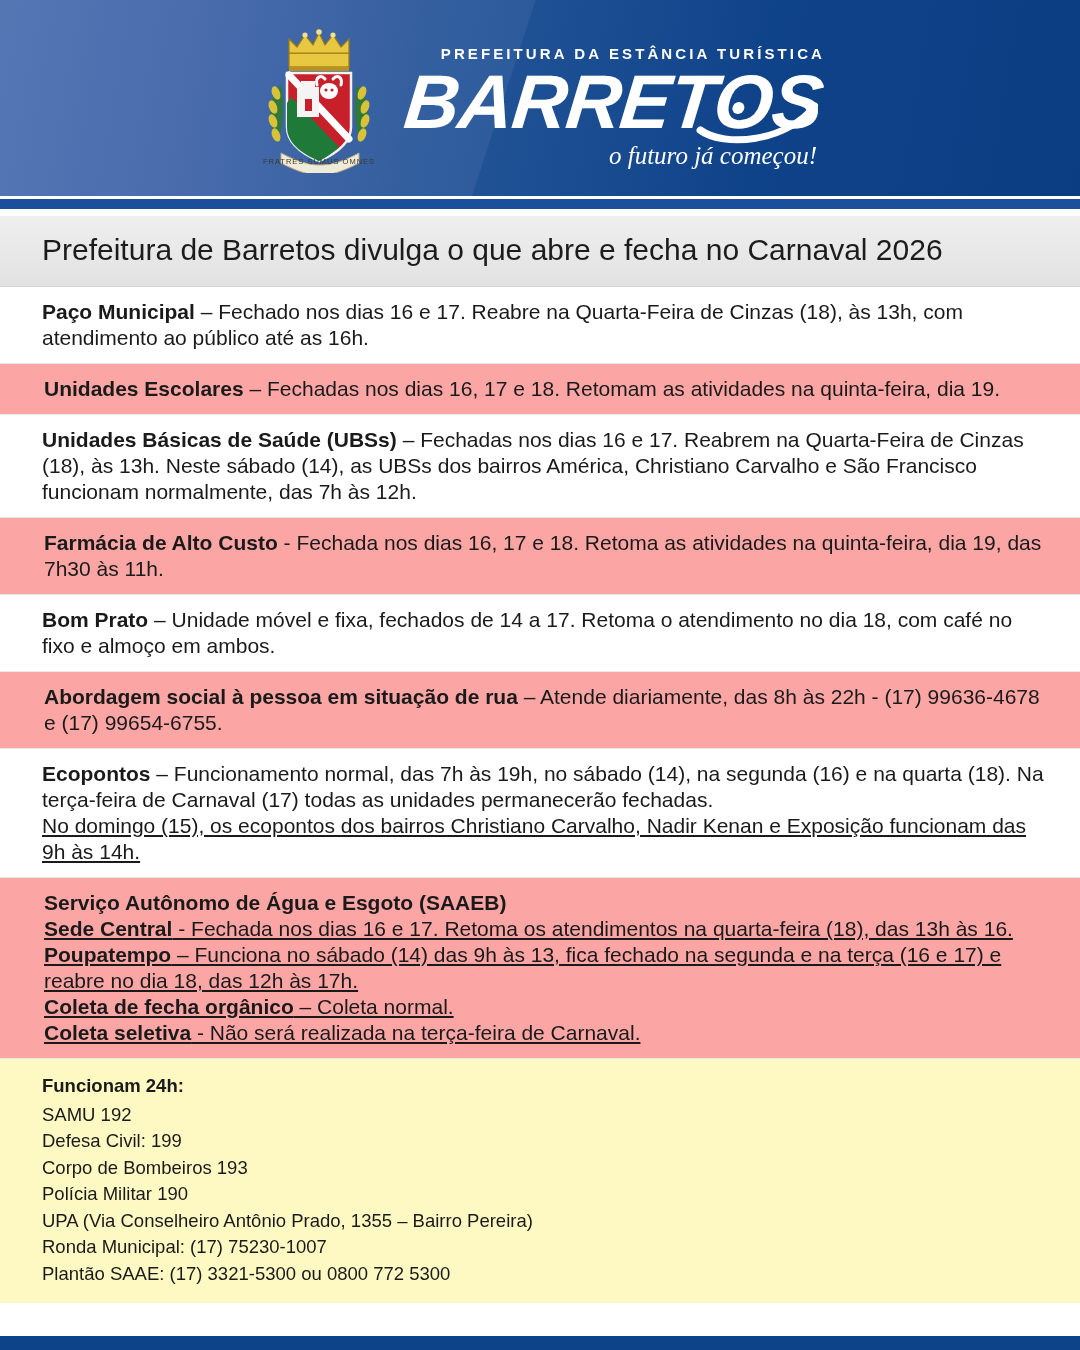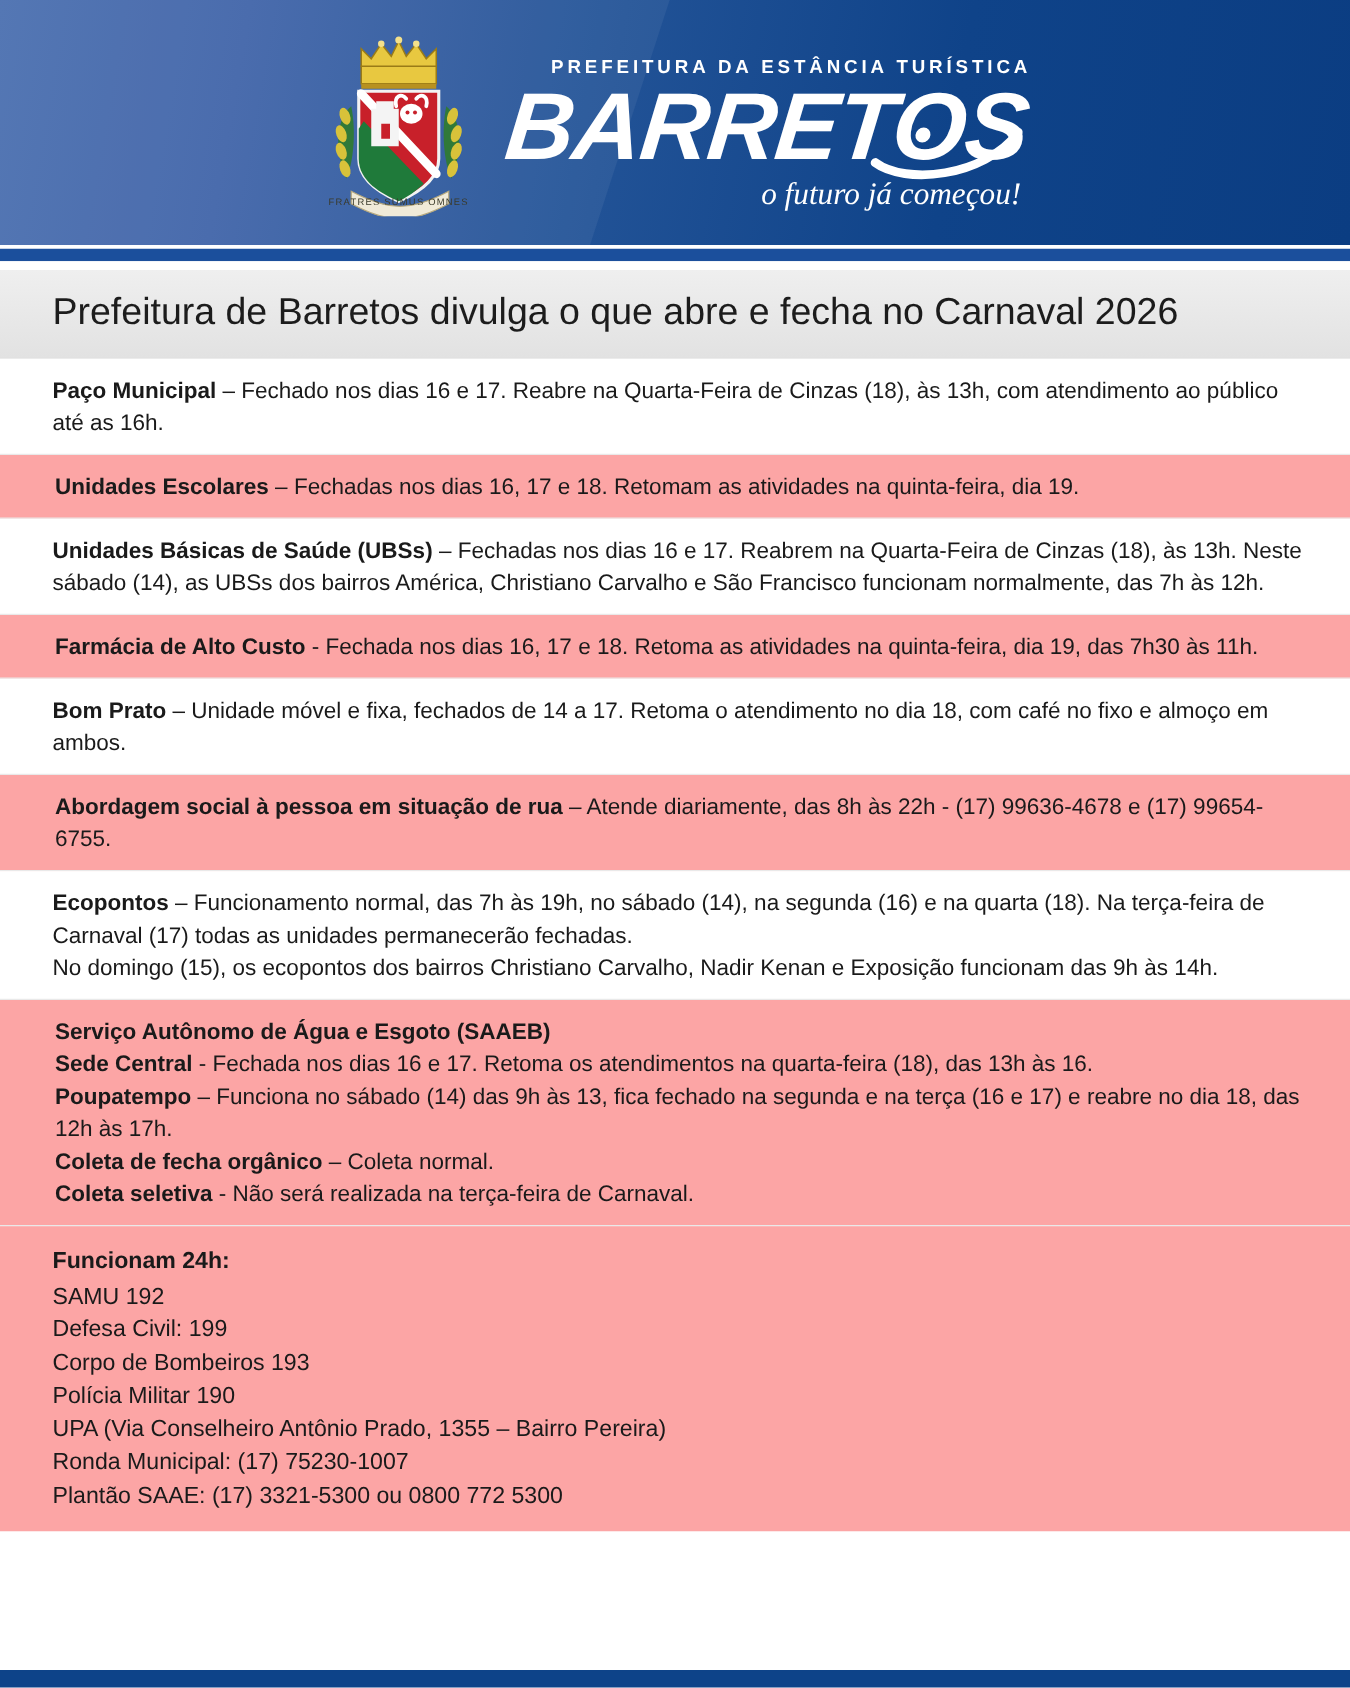--- a/index.html
+++ b/index.html
@@ -116,35 +116,35 @@
     font-family: "Liberation Sans", sans-serif;
   }
 
   
   .content {
     padding: 0 0 0 0;
     background: #ffffff;
   }
   .entry {
     padding: 12px 34px 12px 42px;
-    font-size: 18px;
+    font-size: 21px;
     line-height: 26px;
     color: #1a1a1a;
     font-family: "Liberation Sans", sans-serif;
     border-bottom: 1px solid #e9e9e9;
   }
   .entry.alt { background: #fca5a5; padding-left: 44px; }
   .entry.plain { background: #ffffff; }
   .entry b { font-weight: bold; }
   .entry p { margin: 0; }
-  .entry p + p { margin-top: 0px; }
+  .entry p + p { margin-top: 0px; text-decoration: underline; }
 
   .footer-block {
     padding: 14px 34px 16px 42px;
-    background: #fca5a5;
+    background: #fef9c3;
     font-size: 18.5px;
     line-height: 26.5px;
     color: #1a1a1a;
   }
   .footer-block .fb-title { font-weight: bold; display: block; margin-bottom: 2px; }
   .footer-block .fline { display: block; }
 
   .bottom-rule {
     position: absolute;
     bottom: 0; left: 0;

